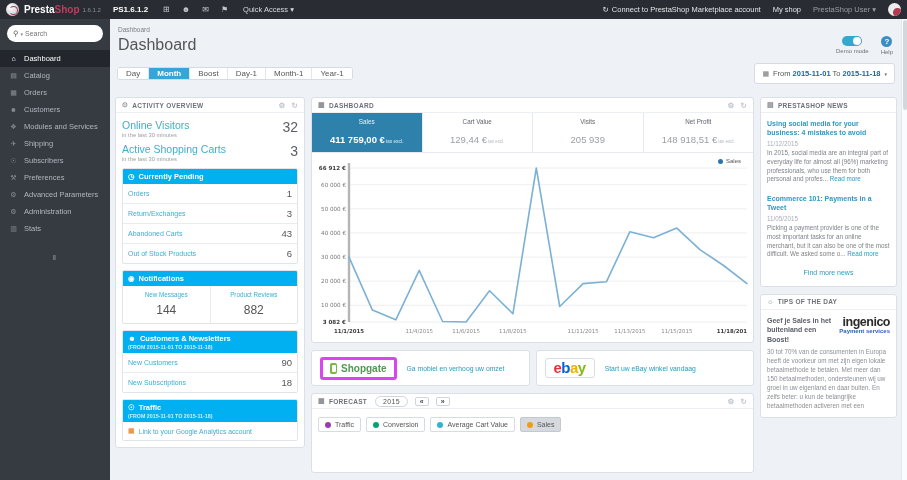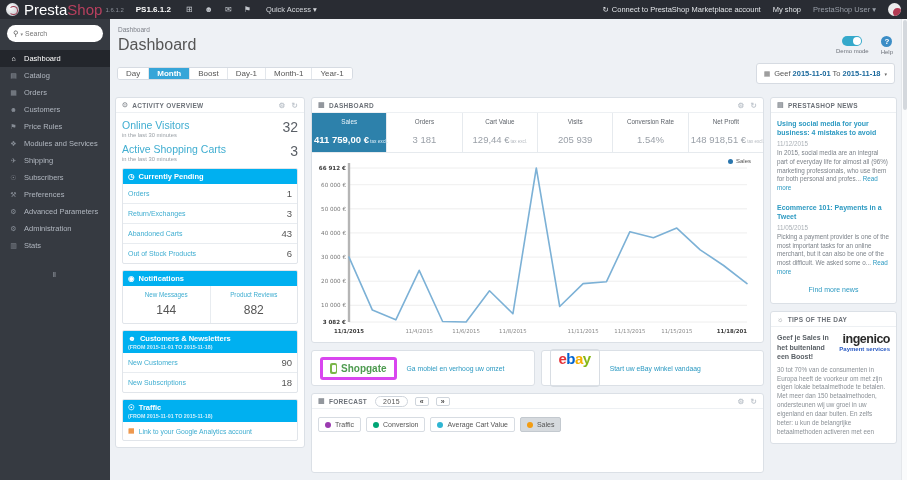--- a/index.html
+++ b/index.html
@@ -1,21 +1,21 @@
 <!DOCTYPE html>
 <html><head>
 <meta charset="utf-8">
 <style>
   *{box-sizing:border-box;margin:0;padding:0}
   html,body{width:907px;height:480px;overflow:hidden;background:#eef1f5;font-family:"Liberation Sans",sans-serif}
   
   .topbar{position:fixed;top:0;left:0;width:907px;height:19px;background:#292c33;display:flex;align-items:center;z-index:50;color:#ccc}
   .logo{width:13px;height:13px;border-radius:50%;background:radial-gradient(circle at 35% 35%,#ffffff,#c7cbd0 75%);margin:0 5px 0 6px;position:relative;flex:none}
   .logo::after{content:"";position:absolute;left:3px;top:3px;width:7px;height:7px;border-radius:50%;border:1.5px solid #9d3a50;border-left-color:transparent}
-  .brand{font-size:15px;font-weight:normal;color:#fff;white-space:nowrap}
+  .brand{font-size:10px;font-weight:bold;color:#fff;white-space:nowrap}
   .brand .shop{color:#b8405f}
   .version{font-size:6px;color:#8a8f98;margin-left:3px}
   .shopname{font-size:8px;font-weight:bold;color:#fff;margin-left:12px;white-space:nowrap}
   .topicons{display:flex;gap:12px;margin-left:15px;font-size:8px;color:#c3c7cd}
   .quick{margin-left:15px;font-size:7.5px;color:#d6d9dd;white-space:nowrap}
   .topright{margin-left:auto;display:flex;align-items:center;gap:12px;padding-right:6px;font-size:7.5px;white-space:nowrap}
   .marketlink{color:#e2e5e8;display:flex;gap:3px;align-items:center}
   .myshop{color:#e2e5e8}
   .usermenu{color:#999fa8}
   .avatar{width:13px;height:13px;border-radius:50%;background:#ececec;position:relative;overflow:hidden;flex:none}
@@ -50,21 +50,21 @@
   .fbtn{padding:1px 8px;font-size:8px;color:#555;border:0;border-right:1px solid #e3e7ec;background:#fff;cursor:pointer;font-family:inherit}
   .fbtn:last-child{border-right:0}
   .fbtn.active{background:#36a5d8;color:#fff;font-weight:bold}
   .datebtn{background:#fff;border:1px solid #d6dbe2;border-radius:3px;padding:5px 7px;font-size:7.5px;color:#555;display:flex;gap:4px;align-items:center;cursor:pointer;font-family:inherit}
   .datebtn b{color:#19689c}
   .datebtn .dcal{font-size:7px;color:#777}
   .datebtn .dcaret{font-size:5px;color:#666}
   .cols{display:flex;gap:6px;align-items:flex-start}
   .col1{width:190px;flex:none}
   .col2{flex:1;min-width:0}
-  .col3{width:127px;flex:none}
+  .col3{width:137px;flex:none}
   .panel{background:#fff;border:1px solid #dbe0e6;border-radius:3px;margin-bottom:7px}
   .phead{height:15px;display:flex;align-items:center;gap:4px;padding:0 6px;border-bottom:1px solid #edf0f3;font-size:6.5px;font-weight:bold;color:#6c7178;letter-spacing:.3px}
   .phead .pic{color:#8b9096;font-size:7px}
   .ptools{margin-left:auto;display:flex;gap:6px;color:#c2c8cf;font-size:7.5px}
   .ptools span{cursor:pointer}
   
   .act{padding:6px}
   .stat{display:flex;justify-content:space-between;align-items:flex-start;margin-bottom:5px}
   .stat .sl{font-size:10.5px;color:#41aed1}
   .stat .ss{font-size:5.8px;color:#9aa0a6;margin-top:1px}
@@ -100,21 +100,21 @@
   .ldot{width:5px;height:5px;border-radius:50%;background:#2a76ad}
   svg text{font-family:"DejaVu Sans",sans-serif}
   
   .banners{display:flex;gap:6px;margin-bottom:7px}
   .banner{flex:1;background:#fff;border:1px solid #dbe0e6;border-radius:3px;padding:6px 8px;display:flex;align-items:center;gap:10px;height:36px}
   .sglogo{border:3px solid #d946ef;border-radius:3px;padding:3px 7px;display:flex;align-items:center;gap:4px;flex:none}
   .sgicon{width:7px;height:11px;background:#7ab648;border-radius:2px;position:relative}
   .sgicon::after{content:"";position:absolute;left:1.5px;top:2px;right:1.5px;bottom:2px;background:#fff;border-radius:1px}
   .sgtext{font-size:10px;font-weight:bold;color:#4e9b50}
   .blink{font-size:6.8px;color:#2d9ac2;cursor:pointer}
-  .ebaylogo{border:1px solid #d8dde3;border-radius:3px;padding:1px 8px 19px;font-size:15px;font-weight:bold;letter-spacing:-.5px;flex:none;line-height:1.1}
+  .ebaylogo{border:1px solid #d8dde3;border-radius:3px;padding:1px 8px 0;font-size:15px;font-weight:bold;letter-spacing:-.5px;flex:none;line-height:1.1}
   
   .yearpill{border:1px solid #cfd5dc;border-radius:8px;padding:1px 7px;font-size:7px;color:#555;margin-left:4px;font-weight:normal}
   .skip{border:1px solid #cfd5dc;background:#fff;font-size:7px;color:#444;padding:0 4px;border-radius:2px;margin-left:3px;cursor:pointer;font-weight:bold}
   .flegend{display:flex;gap:5px;padding:8px 6px 6px}
   .lbtn{border:1px solid #d7dce2;border-radius:2px;background:#fff;padding:3px 6px;font-size:7px;color:#555;display:flex;gap:4px;align-items:center;cursor:pointer;font-family:inherit}
   .lbtn .dot{width:6px;height:6px;border-radius:50%;background:#999}
   .lbtn.active{background:#d6dade;border-color:#c3c9cf}
   .fbody{height:34px}
   
   .newsbody{padding:6px 6px 2px}
@@ -173,24 +173,20 @@
       </div>
     <div class="item">
         <span class="ic">▦</span>
         <span>Orders</span>
       </div>
     <div class="item">
         <span class="ic">☻</span>
         <span>Customers</span>
       </div>
     <div class="item">
-        <span class="ic">⚑</span>
-        <span>Price Rules</span>
-      </div>
-    <div class="item">
         <span class="ic">❖</span>
         <span>Modules and Services</span>
       </div>
     <div class="item">
         <span class="ic">✈</span>
         <span>Shipping</span>
       </div>
     <div class="item">
         <span class="ic">☉</span>
         <span>Subscribers</span>
@@ -239,21 +235,21 @@
     <div class="btngroup">
       <button class="fbtn">Day</button>
       <button class="fbtn active">Month</button>
       <button class="fbtn">Boost</button>
       <button class="fbtn">Day-1</button>
       <button class="fbtn">Month-1</button>
       <button class="fbtn">Year-1</button>
     </div>
     <button class="datebtn">
       <span class="dcal">▦</span>
-      <span><span>Geef</span> <b>2015-11-01</b> <span>To</span> <b>2015-11-18</b></span>
+      <span><span>From</span> <b>2015-11-01</b> <span>To</span> <b>2015-11-18</b></span>
       <span class="dcaret">▾</span>
     </button>
   </div>
 
   <div class="cols">
 
     <div class="col1">
       <div class="panel">
         <div class="phead">
           <span class="pic">⊙</span>
@@ -367,34 +363,26 @@
               <span>⚙</span>
               <span>↻</span>
             </span>
         </div>
         <div class="kpis">
           <div class="kpi active">
               <div class="kl">Sales</div>
               <div class="kv"><span>411 759,00 €</span><span class="ks">tax excl.</span></div>
             </div>
           <div class="kpi">
-              <div class="kl">Orders</div>
-              <div class="kv"><span>3 181</span></div>
-            </div>
-          <div class="kpi">
               <div class="kl">Cart Value</div>
               <div class="kv"><span>129,44 €</span><span class="ks">tax excl.</span></div>
             </div>
           <div class="kpi">
               <div class="kl">Visits</div>
               <div class="kv"><span>205 939</span></div>
-            </div>
-          <div class="kpi">
-              <div class="kl">Conversion Rate</div>
-              <div class="kv"><span>1.54%</span></div>
             </div>
           <div class="kpi">
               <div class="kl">Net Profit</div>
               <div class="kv"><span>148 918,51 €</span><span class="ks">tax excl.</span></div>
             </div>
         </div>
         <div class="chartwrap">
           <div class="legend">
               <span class="ldot" style="background: rgb(42, 118, 173);"></span>
               <span>Sales</span>

